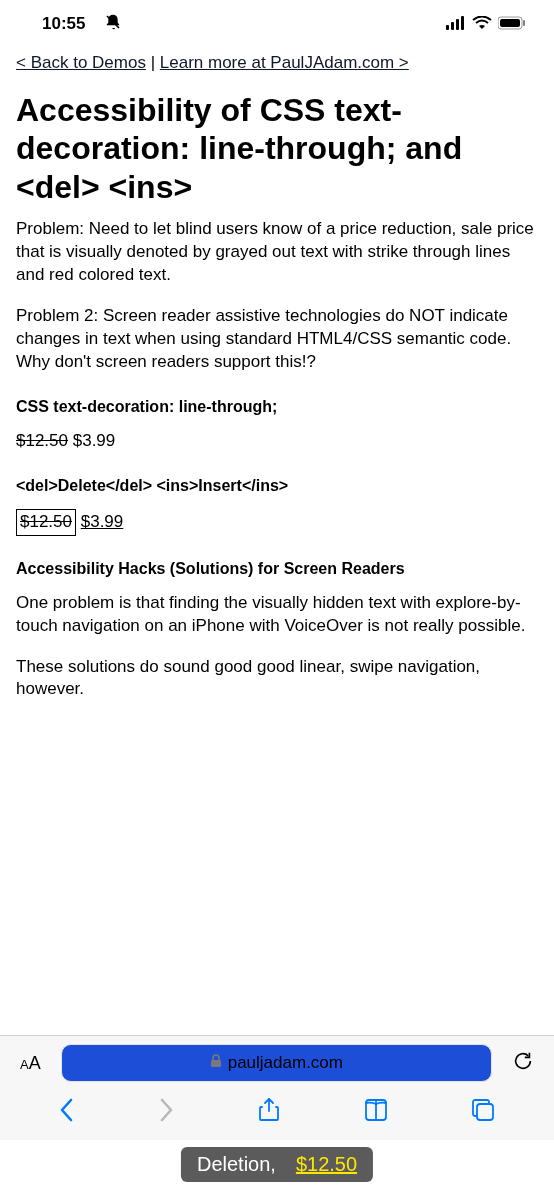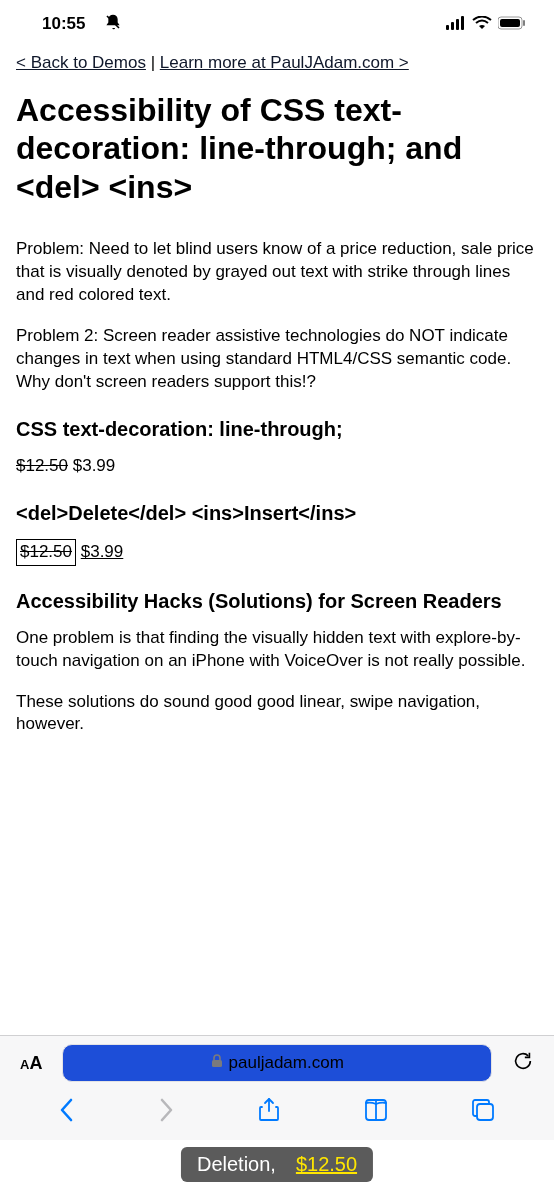--- a/index.html
+++ b/index.html
@@ -34,24 +34,24 @@
   font-size: 17px;
   margin-bottom: 18px;
 }
 .nav-links a { color: #0f172a; text-decoration: underline; }
 .nav-links .sep { color: #000; }
 
 h1 {
   font-size: 32px;
   font-weight: 700;
   line-height: 1.2;
-  margin-bottom: 32px;
+  margin-bottom: 12px;
 }
 h2 {
-  font-size: 20px;
+  font-size: 16px;
   font-weight: 700;
   margin-bottom: 14px;
   margin-top: 24px;
 }
 p {
   font-size: 17px;
   line-height: 1.35;
   margin-bottom: 18px;
 }
 .strike { text-decoration: line-through; }
@@ -72,21 +72,21 @@
   padding: 8px 10px;
 }
 .url-row {
   display: flex;
   align-items: center;
   gap: 10px;
 }
 .aa-btn {
   font-size: 18px;
   padding: 6px 10px;
-  font-weight: 700;
+  font-weight: 400;
 }
 .aa-btn .small-a { font-size: 13px; }
 .url-field {
   flex: 1;
   background: #1d4ed8;
   border: 1px solid #e3e3e5;
   border-radius: 10px;
   padding: 8px 14px;
   display: flex;
   align-items: center;

